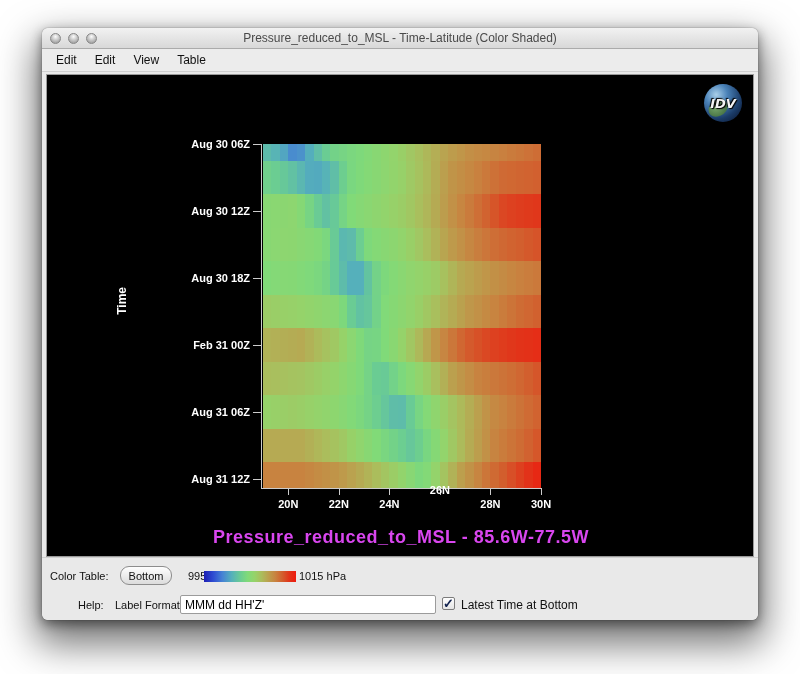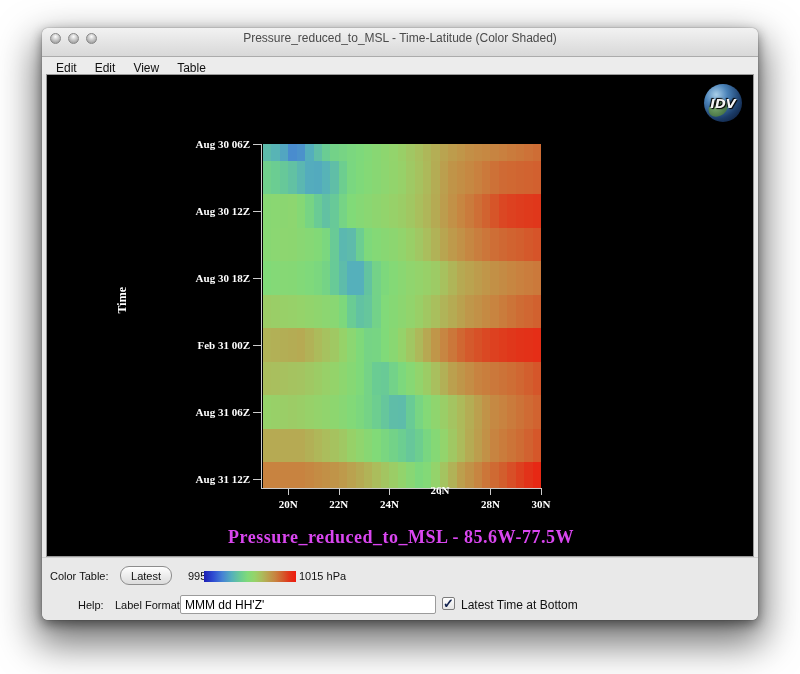--- a/index.html
+++ b/index.html
@@ -7,21 +7,21 @@
   .page { position: relative; width: 800px; height: 674px; background: #ffffff; overflow: hidden; }
 
   
   .mac-window {
     position: absolute; left: 42px; top: 28px; width: 716px; height: 592px;
     border-radius: 6px; background: #e9e9e9;
     box-shadow: 0 18px 38px 6px rgba(0,0,0,0.55), 0 4px 12px rgba(0,0,0,0.45), 0 0 1px rgba(0,0,0,0.7);
     overflow: hidden;
   }
   .titlebar {
-    position: relative; height: 29px;
+    position: relative; height: 21px;
     background: linear-gradient(#f2f2f2, #d8d8d8);
     border-bottom: 1px solid #ababab;
   }
   .traffic { position: absolute; left: 8px; top: 5px; display: flex; gap: 7px; }
   .traffic span {
     width: 11px; height: 11px; border-radius: 50%;
     background: radial-gradient(circle at 50% 30%, #fcfcfc, #bdbdbd 55%, #8f8f8f);
     border: 1px solid #878787; display: inline-block;
   }
   .window-title {
@@ -33,21 +33,21 @@
     display: flex; align-items: center; padding-left: 6px; gap: 2px;
   }
   .menu-item { font-size: 12px; color: #111; padding: 3px 8px; }
 
   
   .content-area { position: absolute; left: 0; right: 0; top: 46px; bottom: 63px; background: #e9e9e9; }
   .display-panel {
     position: absolute; left: 4px; top: 0px; width: 708px; height: 483px;
     background: #000; border: 1px solid #9a9a9a;
   }
-  .plot-font { font-family: Liberation Serif, serif; font-weight: bold; color: #ffffff; }
+  .plot-font { font-family: Liberation Sans, sans-serif; font-weight: bold; color: #ffffff; }
 
   #heatmap { position: absolute; left: 216px; top: 69px; width: 278px; height: 344px; display: flex; flex-direction: column; }
   .heat-row { display: flex; width: 100%; }
   .heat-cell { flex: 1 1 auto; }
 
   .y-axis-line { position: absolute; left: 214px; top: 69px; width: 1px; height: 345px; background: #cccccc; }
   .x-axis-line { position: absolute; left: 214px; top: 413px; width: 281px; height: 1px; background: #cccccc; }
   .y-tick { position: absolute; width: 8px; height: 1px; background: #cccccc; }
   .x-tick { position: absolute; width: 1px; height: 7px; background: #cccccc; }
   .y-tick-label { position: absolute; width: 75px; text-align: right; font-size: 11px; line-height: 14px; }
@@ -549,21 +549,21 @@
             <div class="x-tick-label plot-font" style="left: 474px; top: 422px;">30N</div>
           </div>
 
         <div class="yaxis-title plot-font">Time</div>
         <div class="plot-title plot-font" id="plot-title" style="color: #d946ef;">Pressure_reduced_to_MSL - 85.6W-77.5W</div>
       </div>
     </div>
 
     <div class="controls-panel">
       <div class="ctl-label" style="left:8px; top:11px;">Color Table:</div>
-      <button class="visad-button">Latest</button>
+      <button class="visad-button">Bottom</button>
       <div class="ctl-label" style="left:146px; top:11px;">995</div>
       <div class="legend-bar" id="legend-bar" style="background: linear-gradient(to right, rgb(30, 31, 180) 0%, rgb(46, 76, 210) 10%, rgb(70, 130, 212) 20%, rgb(85, 176, 187) 30%, rgb(107, 205, 146) 40%, rgb(128, 218, 121) 47.5%, rgb(149, 211, 106) 55%, rgb(171, 189, 92) 62.5%, rgb(187, 160, 78) 70%, rgb(200, 131, 64) 77.5%, rgb(210, 95, 46) 85%, rgb(225, 53, 26) 92.5%, rgb(238, 26, 14) 100%);"></div>
       <div class="ctl-label" style="left:257px; top:11px;">1015 hPa</div>
 
       <div class="ctl-label" style="left:36px; top:40px;">Help:</div>
       <div class="ctl-label" style="left:73px; top:40px;">Label Format:</div>
       <input class="format-input" type="text" value="MMM dd HH'Z'" style="">
       <div class="aqua-checkbox" id="latest-checkbox">✓</div>
       <div class="ctl-label" style="left:419px; top:40px; font-size:12px;">Latest Time at Bottom</div>
     </div>

